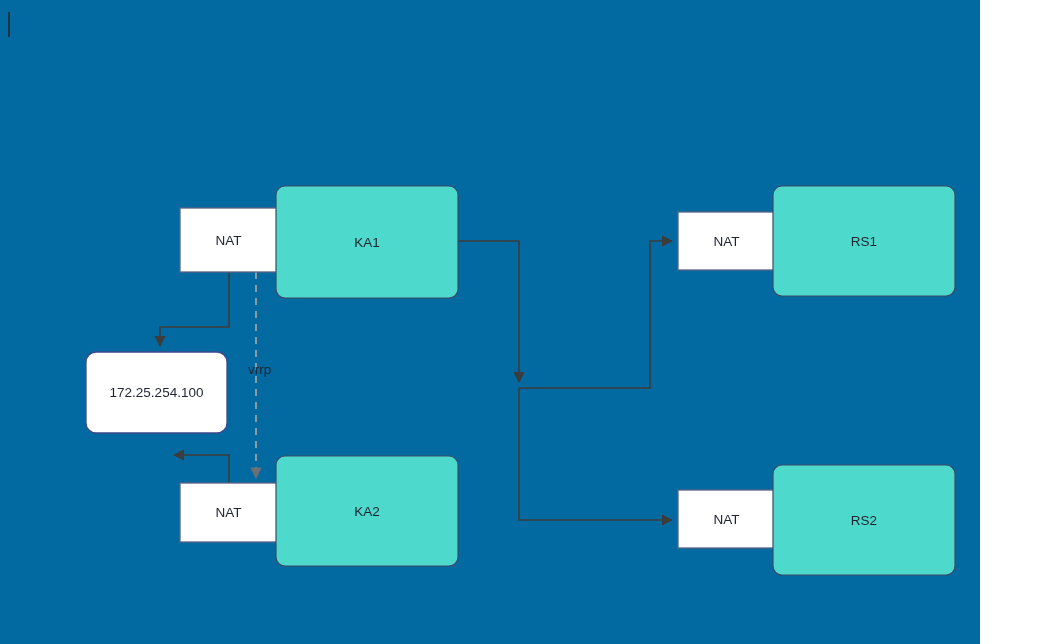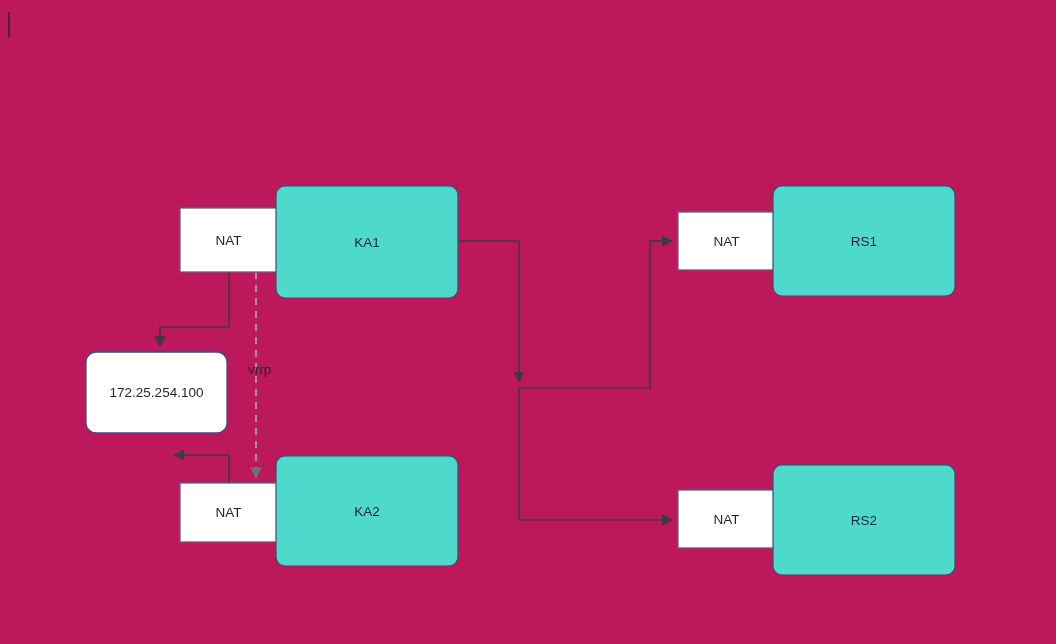--- a/index.html
+++ b/index.html
@@ -6,23 +6,23 @@
   html, body {
     margin: 0;
     padding: 0;
     background: #ffffff;
   }
   body {
     font-family: "Liberation Sans", sans-serif;
   }
   #canvas {
     position: relative;
-    width: 1056px;
+    width: 980px;
     height: 644px;
-    background: #be185d;
+    background: #0369a1;
     overflow: hidden;
   }
   svg#diagram {
     position: absolute;
     top: 0;
     left: 0;
     width: 1056px;
     height: 644px;
     display: block;
   }

